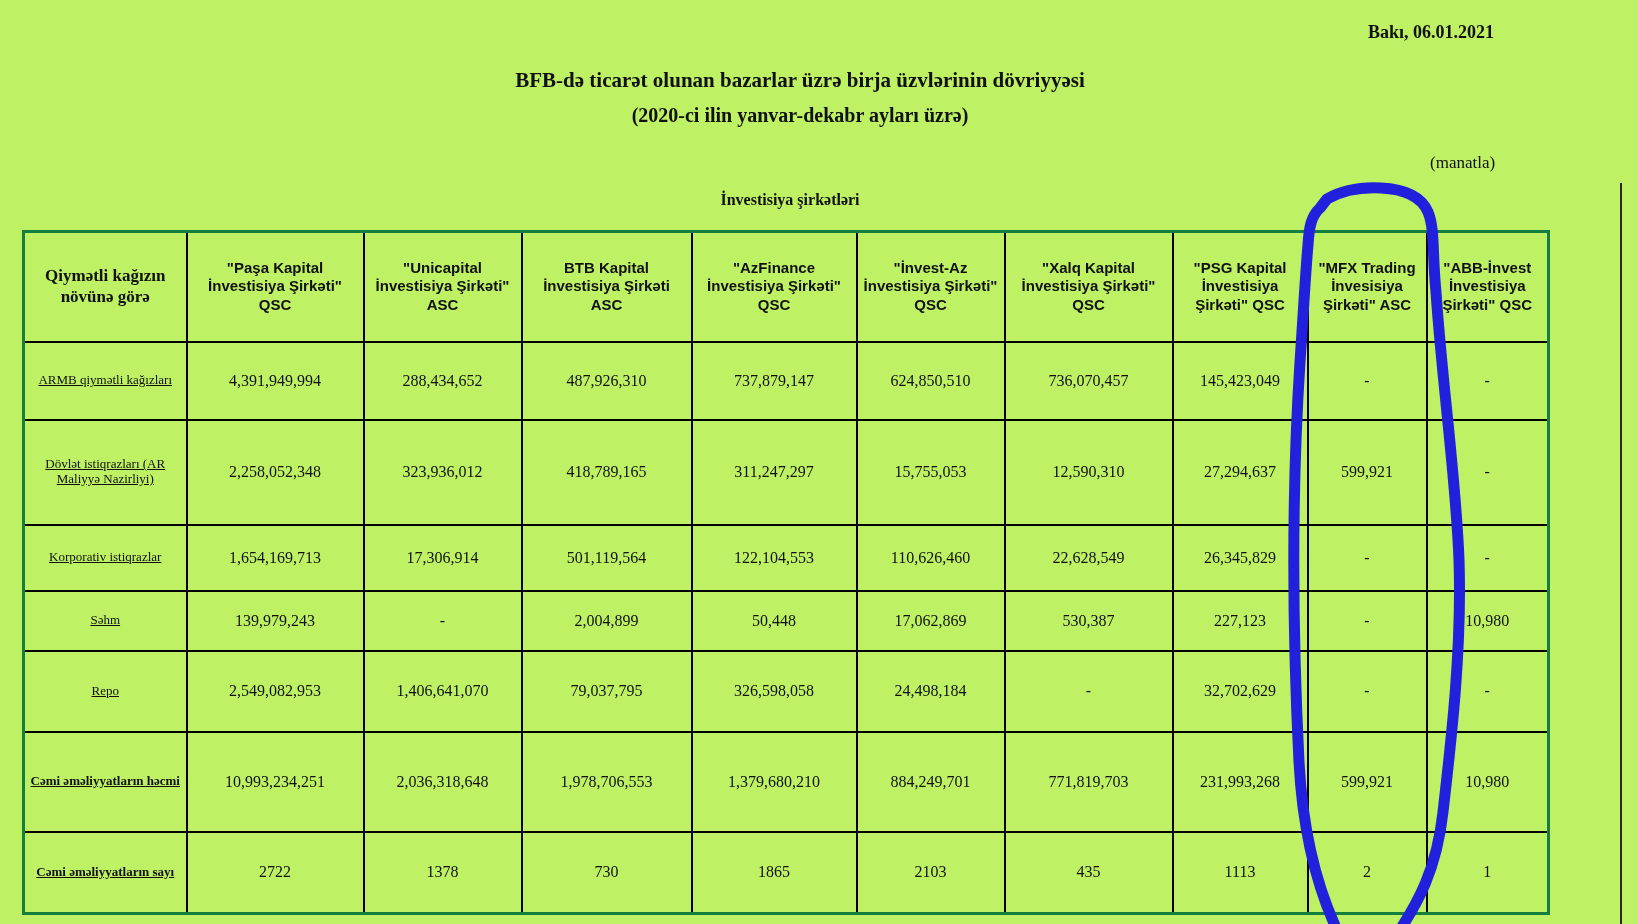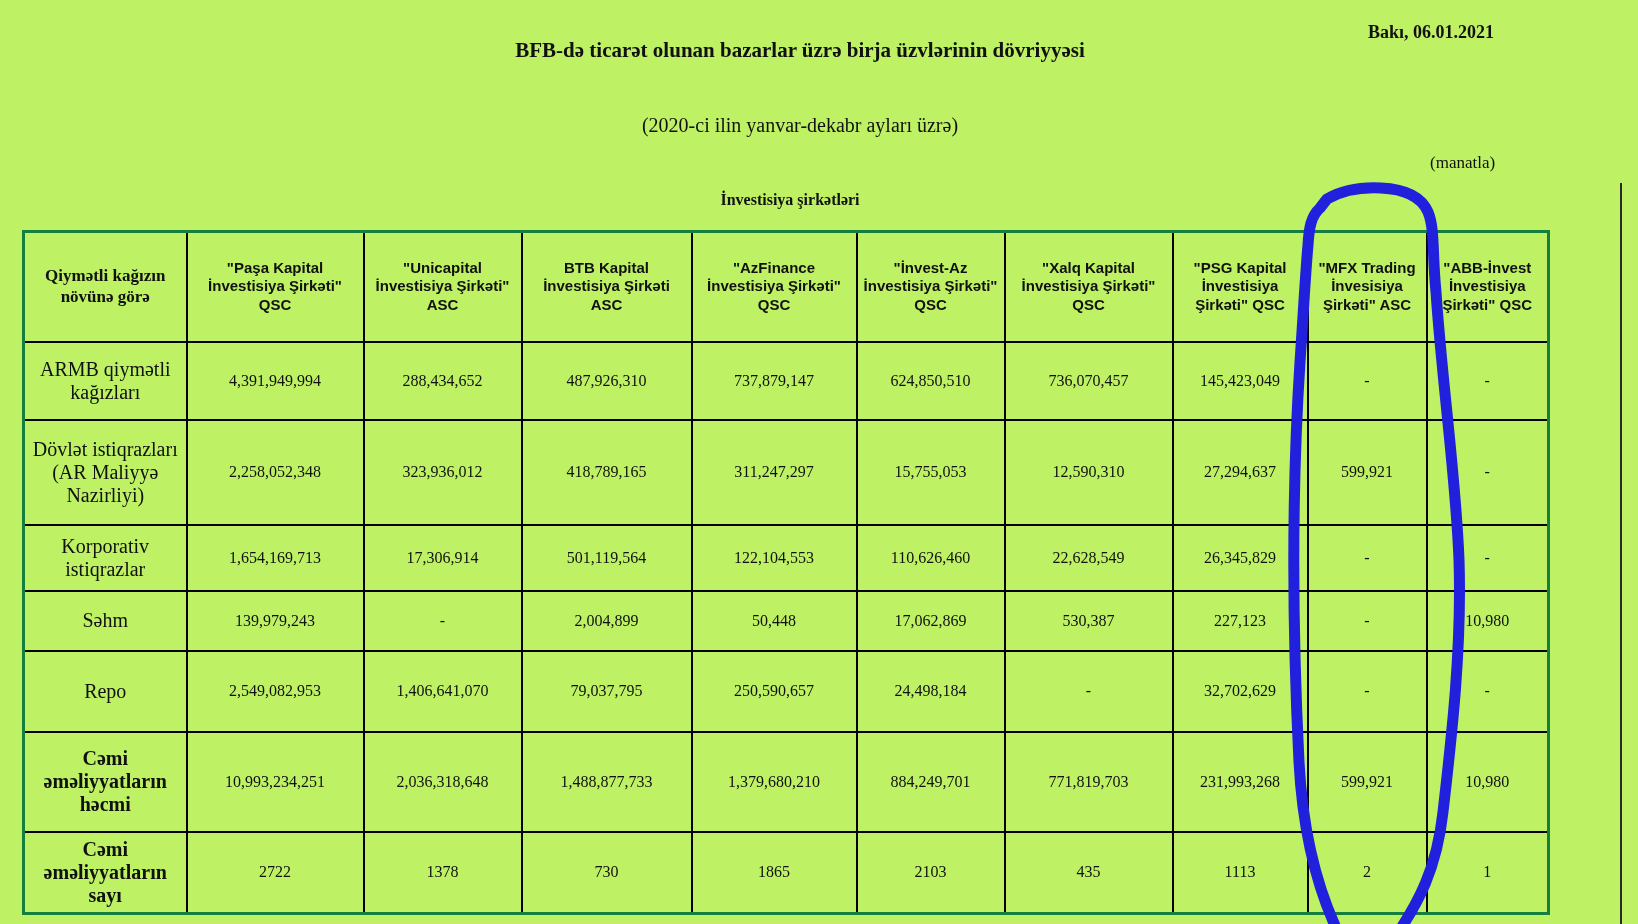--- a/index.html
+++ b/index.html
@@ -7,26 +7,26 @@
   .screen {
     position:relative; width:1638px; height:924px;
     background:#bef264; overflow:hidden;
     font-family:"Liberation Serif", serif; color:#111;
   }
   .date {
     position:absolute; top:22px; left:1368px; width:170px;
     font-weight:bold; font-size:18px; text-align:left;
   }
   .title1 {
-    position:absolute; top:38px; left:0; width:1600px;
+    position:absolute; top:68px; left:0; width:1600px;
     text-align:center; font-weight:bold; font-size:21px;
   }
   .title2 {
-    position:absolute; top:114px; left:0; width:1600px;
-    text-align:center; font-weight:normal; font-size:20px;
+    position:absolute; top:104px; left:0; width:1600px;
+    text-align:center; font-weight:bold; font-size:20px;
   }
   .manatla {
     position:absolute; top:153px; left:1430px; font-size:17px;text-align:right;
   }
   .group-header {
     position:absolute; top:191px; left:0; width:1580px;
     text-align:center; font-weight:bold; font-size:16px;
   }
   .table-wrap { position:absolute; left:22px; top:230px; }
   table.main {
@@ -39,21 +39,21 @@
   }
   thead tr { height:110px; }
   thead th {
     font-family:"Liberation Sans", sans-serif;
     font-weight:bold; font-size:15px; line-height:1.25;
   }
   thead th.rowhdr {
     font-family:"Liberation Serif", serif; font-size:17px; line-height:1.2;
   }
   tbody td { font-size:16px; font-weight:normal; }
-  tbody td.rowlabel { font-size:20px; line-height:1.15; }
+  tbody td.rowlabel { font-size:13px; line-height:1.15;text-decoration:underline; }
   tbody tr.total td.rowlabel { font-weight:bold; }
   tbody tr:nth-child(1) { height:78px; }
   tbody tr:nth-child(2) { height:105px; }
   tbody tr:nth-child(3) { height:66px; }
   tbody tr:nth-child(4) { height:60px; }
   tbody tr:nth-child(5) { height:81px; }
   tbody tr:nth-child(6) { height:100px; }
   tbody tr:nth-child(7) { height:82px; }
   .edge-line {
     position:absolute; left:1620px; top:183px; width:2px; height:741px;
@@ -150,32 +150,32 @@
             <td>530,387</td>
             <td>227,123</td>
             <td>-</td>
             <td>10,980</td>
           </tr>
           <tr>
             <td class="rowlabel">Repo</td>
             <td>2,549,082,953</td>
             <td>1,406,641,070</td>
             <td>79,037,795</td>
-            <td>250,590,657</td>
+            <td>326,598,058</td>
             <td>24,498,184</td>
             <td>-</td>
             <td>32,702,629</td>
             <td>-</td>
             <td>-</td>
           </tr>
           <tr class="total">
             <td class="rowlabel">Cəmi əməliyyatların həcmi</td>
             <td>10,993,234,251</td>
             <td>2,036,318,648</td>
-            <td>1,488,877,733</td>
+            <td>1,978,706,553</td>
             <td>1,379,680,210</td>
             <td>884,249,701</td>
             <td>771,819,703</td>
             <td>231,993,268</td>
             <td>599,921</td>
             <td>10,980</td>
           </tr>
           <tr class="total">
             <td class="rowlabel">Cəmi əməliyyatların sayı</td>
             <td>2722</td>

